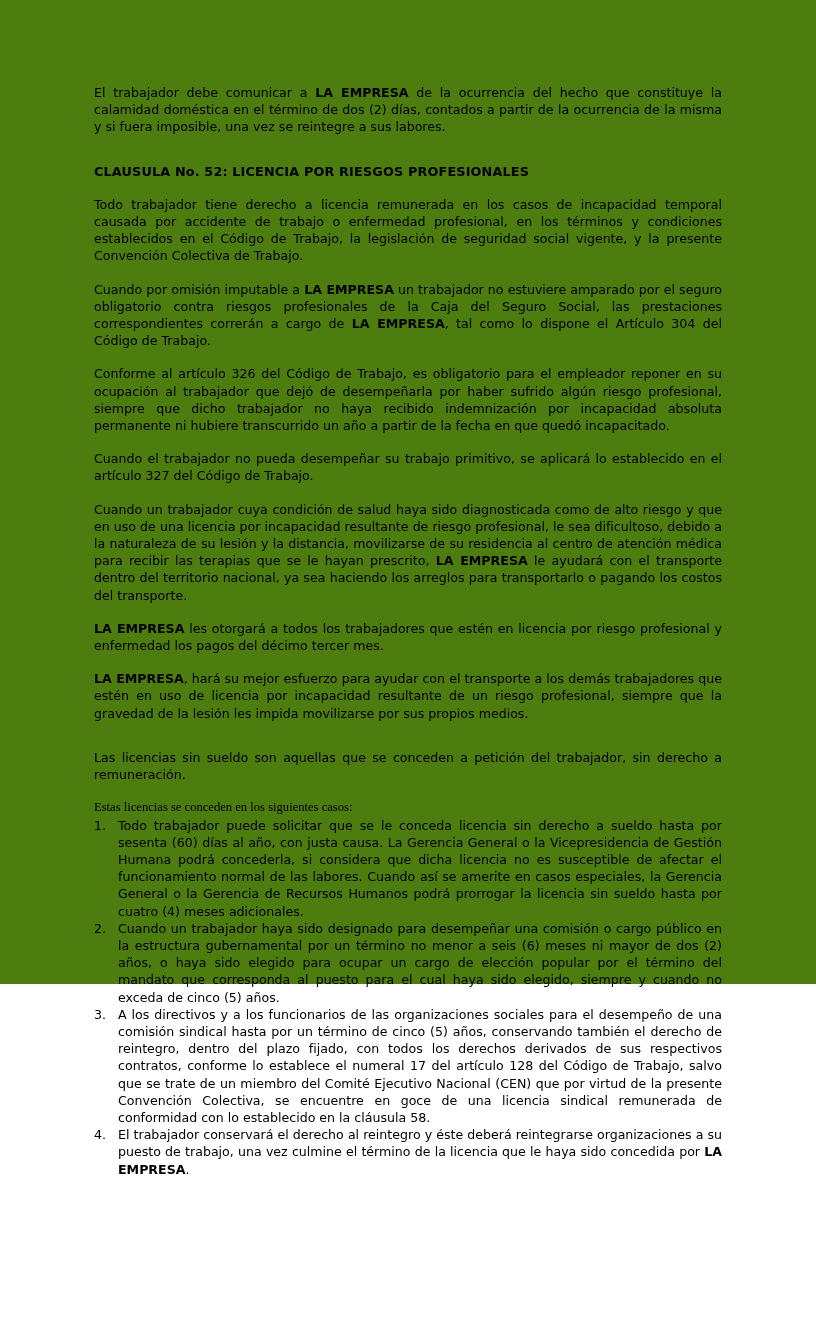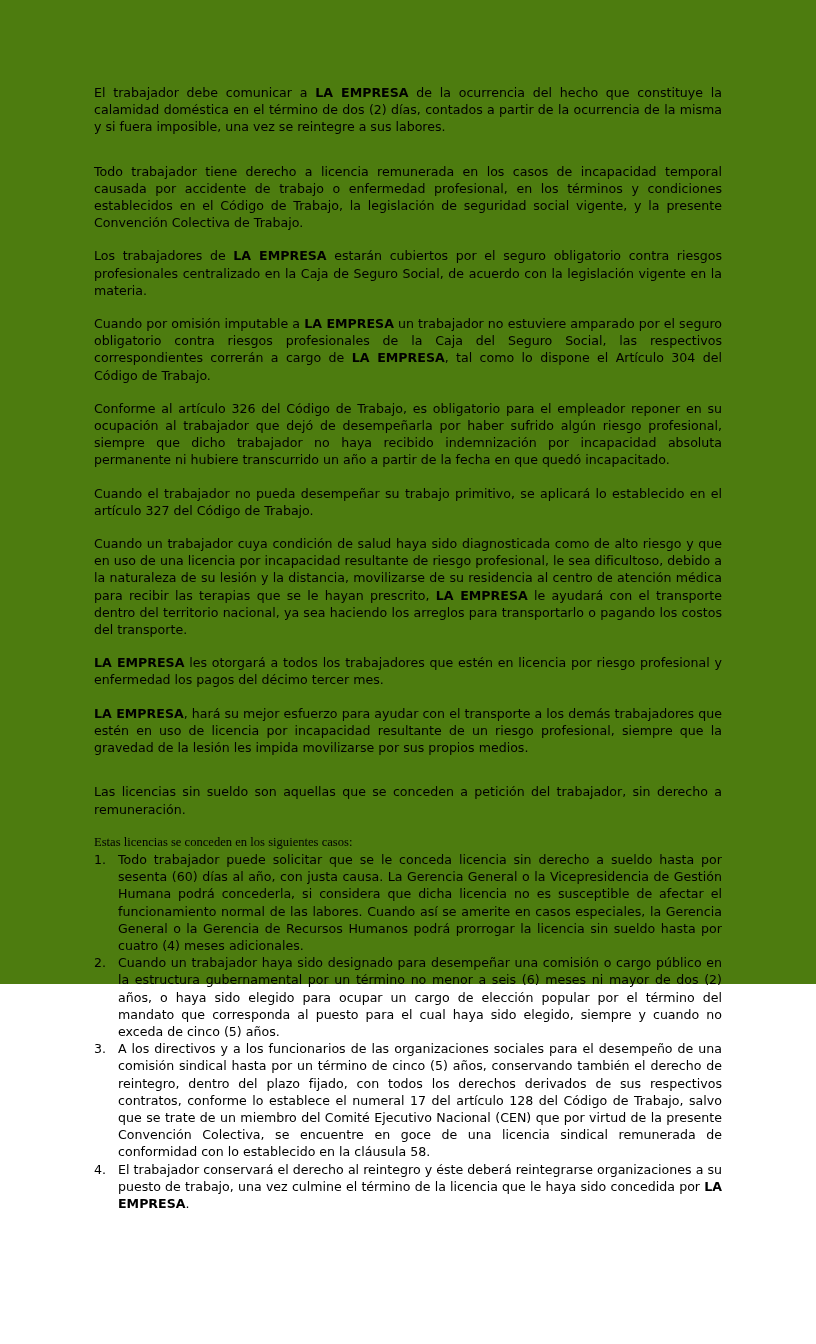--- a/index.html
+++ b/index.html
@@ -101,26 +101,26 @@
 <body>
 
 <div class="page">
 
   <div class="content">
 
     <p class="para"><span>El trabajador debe comunicar a </span><b>LA EMPRESA</b><span> de la ocurrencia del hecho que constituye la calamidad doméstica en el término de dos (2) días, contados a partir de la ocurrencia de la misma y si fuera imposible, una vez se reintegre a sus labores.</span></p>
 
     <div class="spacer-before-heading"></div>
 
+    <h2 class="clause-heading">CLAUSULA No. 52: LICENCIA POR RIESGOS PROFESIONALES</h2>
 
     <p class="para">Todo trabajador tiene derecho a licencia remunerada en los casos de incapacidad temporal causada por accidente de trabajo o enfermedad profesional, en los términos y condiciones establecidos en el Código de Trabajo, la legislación de seguridad social vigente, y la presente Convención Colectiva de Trabajo.</p>
 
-    <p class="para"><span>Los trabajadores de </span><b>LA EMPRESA</b><span> estarán cubiertos por el seguro obligatorio contra riesgos profesionales centralizado en la Caja de Seguro Social, de acuerdo con la legislación vigente en la materia.</span></p>
 
-    <p class="para"><span>Cuando por omisión imputable a </span><b>LA EMPRESA</b><span> un trabajador no estuviere amparado por el seguro obligatorio contra riesgos profesionales de la Caja del Seguro Social, las respectivos correspondientes correrán a cargo de </span><b>LA EMPRESA</b><span>, tal como lo dispone el Artículo 304 del Código de Trabajo.</span></p>
+    <p class="para"><span>Cuando por omisión imputable a </span><b>LA EMPRESA</b><span> un trabajador no estuviere amparado por el seguro obligatorio contra riesgos profesionales de la Caja del Seguro Social, las prestaciones correspondientes correrán a cargo de </span><b>LA EMPRESA</b><span>, tal como lo dispone el Artículo 304 del Código de Trabajo.</span></p>
 
     <p class="para">Conforme al artículo 326 del Código de Trabajo, es obligatorio para el empleador reponer en su ocupación al trabajador que dejó de desempeñarla por haber sufrido algún riesgo profesional, siempre que dicho trabajador no haya recibido indemnización por incapacidad absoluta permanente ni hubiere transcurrido un año a partir de la fecha en que quedó incapacitado.</p>
 
     <p class="para">Cuando el trabajador no pueda desempeñar su trabajo primitivo, se aplicará lo establecido en el artículo 327 del Código de Trabajo.</p>
 
     <p class="para"><span>Cuando un trabajador cuya condición de salud haya sido diagnosticada como de alto riesgo y que en uso de una licencia por incapacidad resultante de riesgo profesional, le sea dificultoso, debido a la naturaleza de su lesión y la distancia, movilizarse de su residencia al centro de atención médica para recibir las terapias que se le hayan prescrito, </span><b>LA EMPRESA</b><span> le ayudará con el transporte dentro del territorio nacional, ya sea haciendo los arreglos para transportarlo o pagando los costos del transporte.</span></p>
 
     <p class="para"><b>LA EMPRESA</b><span> les otorgará a todos los trabajadores que estén en licencia por riesgo profesional y enfermedad los pagos del décimo tercer mes.</span></p>
 
     <p class="para"><b>LA EMPRESA</b><span>, hará su mejor esfuerzo para ayudar con el transporte a los demás trabajadores que estén en uso de licencia por incapacidad resultante de un riesgo profesional, siempre que la gravedad de la lesión les impida movilizarse por sus propios medios.</span></p>

